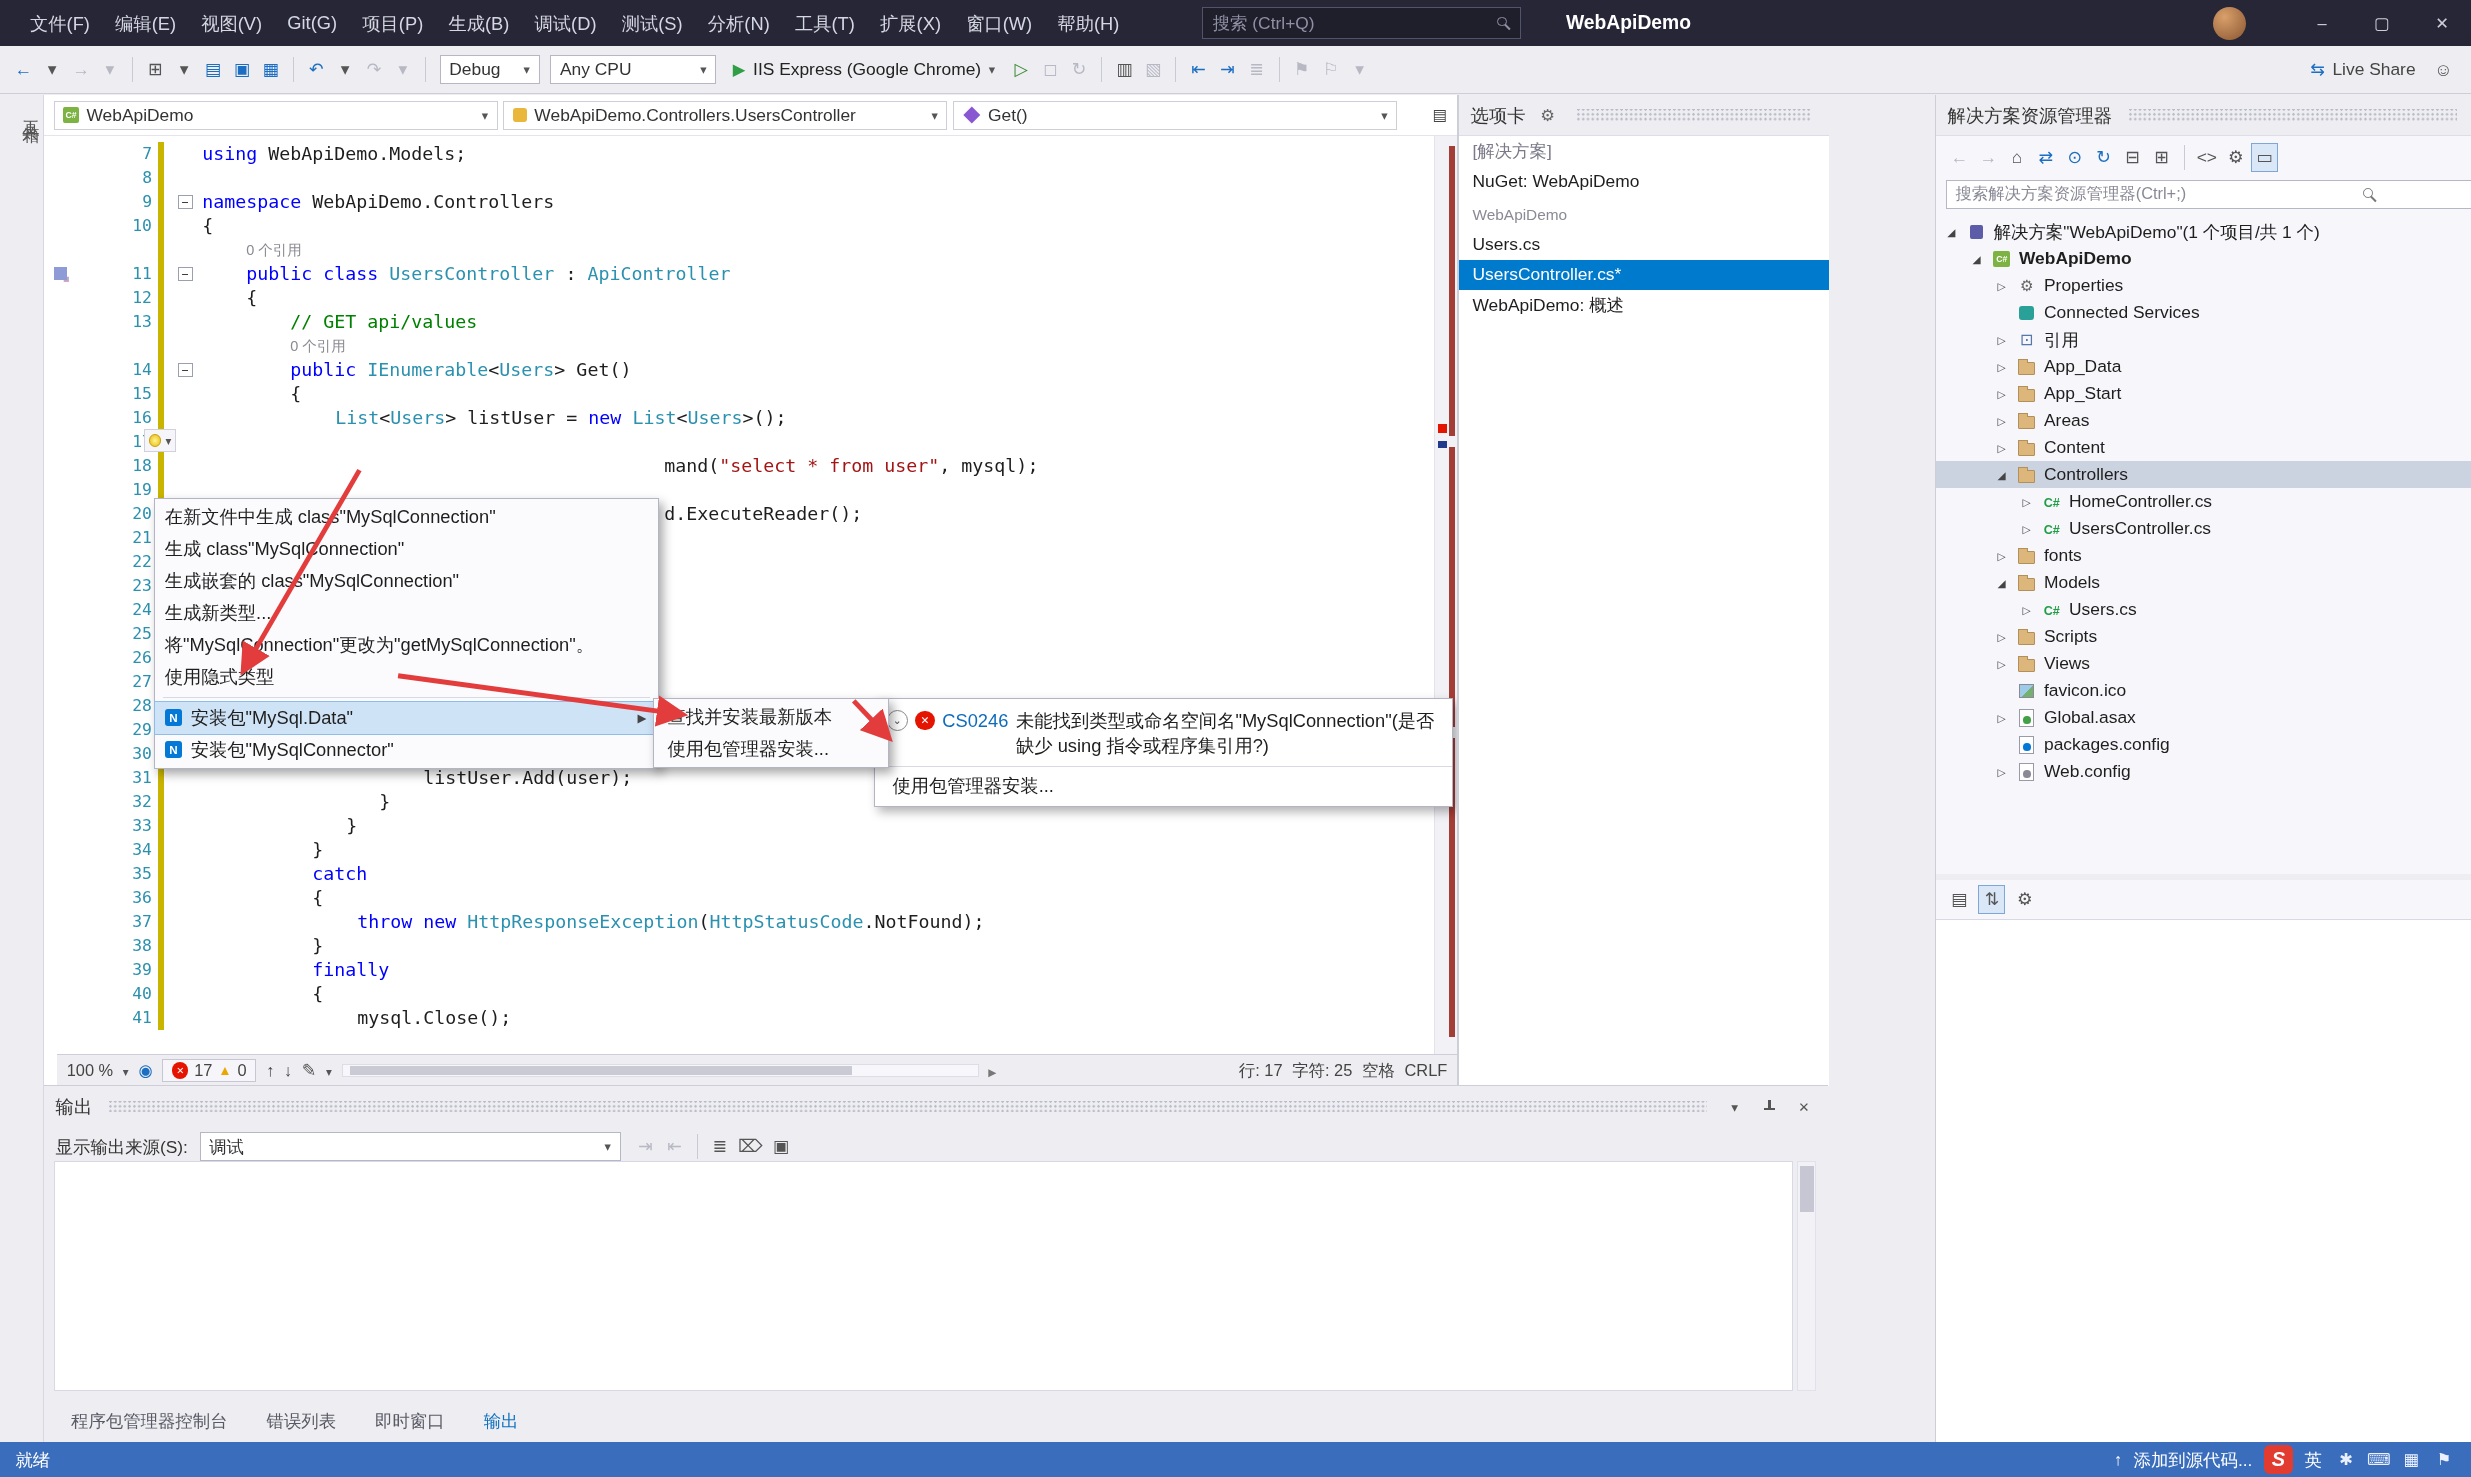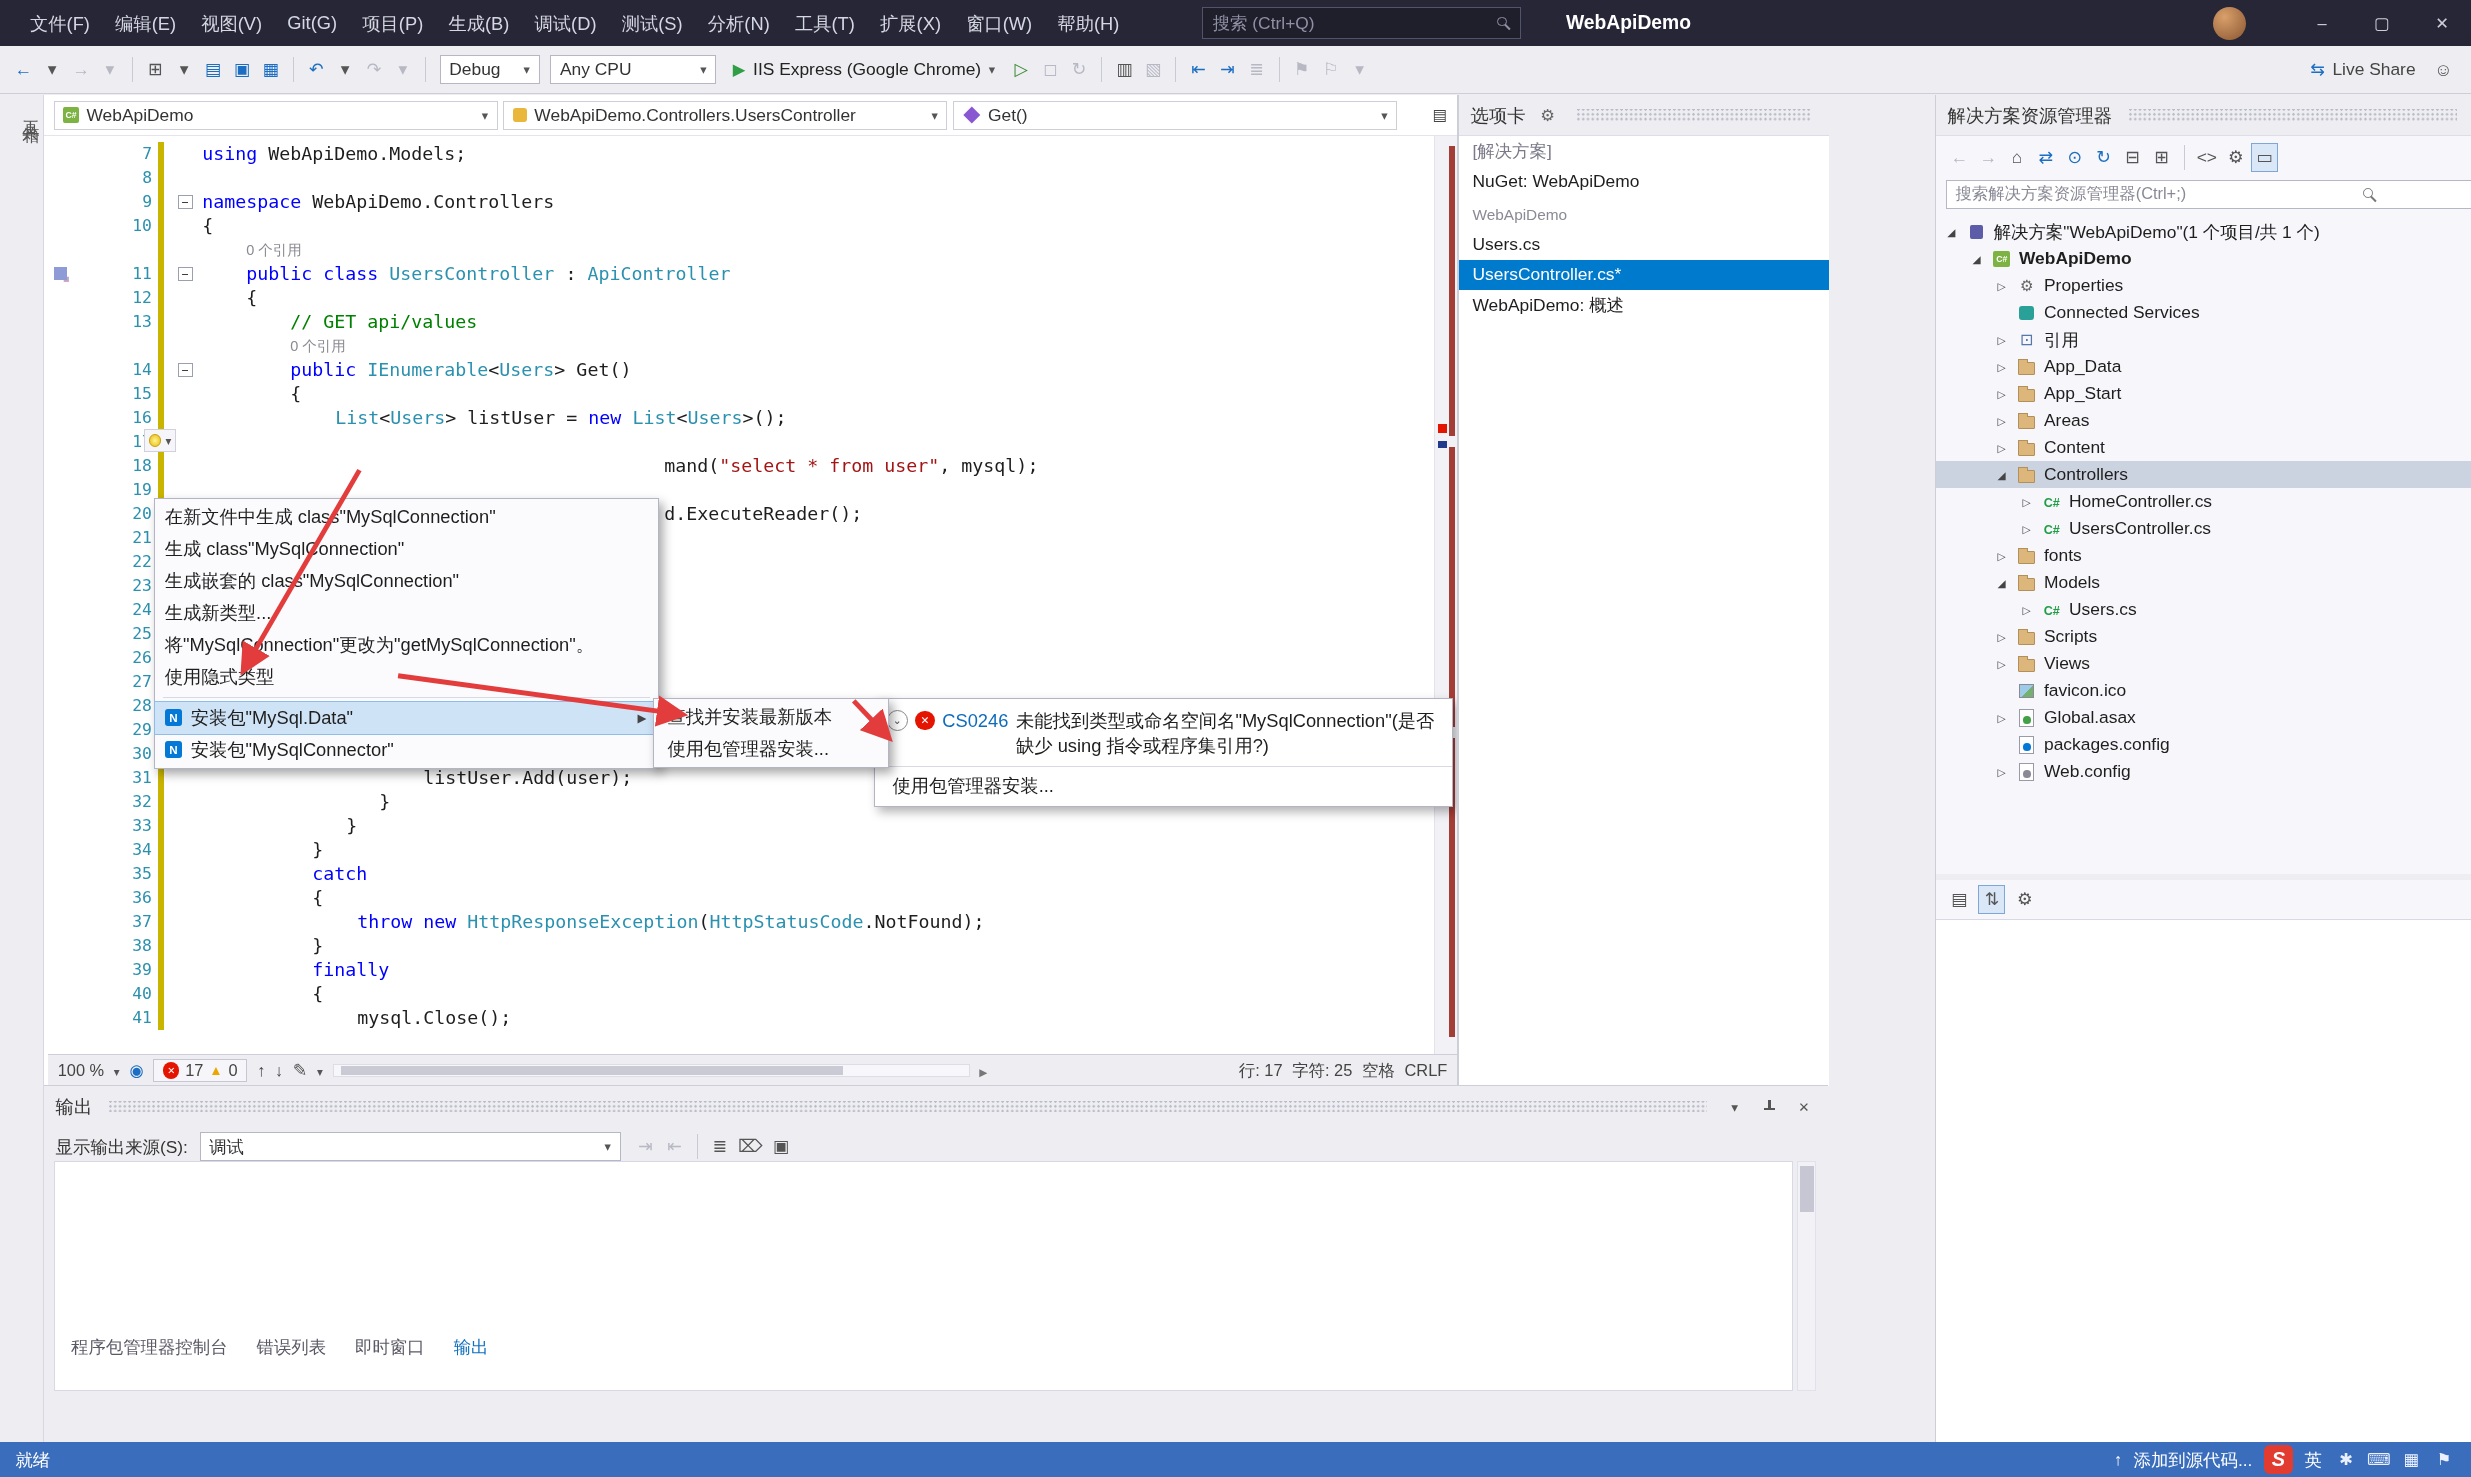--- a/index.html
+++ b/index.html
@@ -64,21 +64,21 @@
   .seg-kw{color:#0000ff}.seg-ty{color:#2b91af}.seg-st{color:#a31515}.seg-cm{color:#008000}.seg-pl{color:#1e1e1e}
   .seg-er{color:#1e1e1e;text-decoration:underline;text-decoration-style:wavy;text-decoration-color:#e51400;text-decoration-thickness:1.4px;text-underline-offset:3.9px}
 
   .bulb{position:absolute;left:100px;top:293px;height:23px;display:flex;align-items:center;gap:3.9px;background:#f6f6fa;border:1px solid #d0d1dc;padding:0 3.9px;z-index:30}
   .bulbball{width:12.6px;height:12.6px;border-radius:50%;background:radial-gradient(#fff48f,#e8b90c);border:1px solid #c9a20b}
   .bulbdd{color:#555;font-size:11.6px}.bulbdd::after{content:"▾"}
 
   #vscroll{position:absolute;right:0;top:0;bottom:0;width:23px;background:#f1f1f6;border-left:1px solid #e2e2ea}
   .vmark{position:absolute;display:block}
 
-  #edstatus{position:absolute;left:4px;bottom:0;right:0;height:32px;background:#eeeef2;border-top:1px solid #cdced8;display:flex;align-items:center;gap:9.7px;padding:0 9.7px;font-size:16.4px;color:#444;white-space:nowrap}
+  #edstatus{position:absolute;left:13px;bottom:0;right:0;height:32px;background:#eeeef2;border-top:1px solid #cdced8;display:flex;align-items:center;gap:9.7px;padding:0 9.7px;font-size:16.4px;color:#444;white-space:nowrap}
   .zoomdd::after{content:"▾";font-size:11.6px;color:#555}
   .edblue::after{content:"◉";color:#1b6ec2}
   .errbox{border:1px solid #c6c7d2;background:#f6f6fa;display:flex;align-items:center;gap:5.8px;padding:0 8.7px;height:23px}
   .ed-err{width:16.4px;height:16.4px;border-radius:50%;background:#e51400;color:#fff;font-size:9.7px;display:flex;align-items:center;justify-content:center}
   .ed-err::after{content:"✕"}
   .ed-warn{color:#e9a700;font-size:13.5px}.ed-warn::after{content:"▲"}
   .ed-up::after{content:"↑"} .ed-down::after{content:"↓"}
   .ed-pen::after{content:"✎";color:#555;font-size:17.4px}
   .hsb{width:637px;height:12.6px;background:#f7f7fb;border:1px solid #dcdde6;position:relative}
   .hsbthumb{position:absolute;left:7.7px;width:502px;top:1px;height:8.7px;background:#c9cad4}
@@ -120,21 +120,21 @@
   .titem.group{color:#8a8a96;font-size:15.4px;margin-top:3.9px}
   .titem.selected{background:#007acc;color:#fff}
 
   
   #output{position:absolute;left:44px;top:1085px;width:1784px;height:314px;background:#eeeef2;border-top:1px solid #cdced8}
   #outctl{height:39px;display:flex;align-items:center;gap:7.7px;padding:0 11.6px;font-size:17.4px;color:#333;white-space:nowrap}
   #outcombo{width:421px}
   #outbody{position:absolute;left:9.7px;right:35px;top:75px;bottom:7.7px;background:#fff;border:1px solid #d8d9e4}
   #outsb{position:absolute;right:11.6px;top:75px;bottom:7.7px;width:19.3px;background:#f1f1f6;border:1px solid #e0e1ea}
   #outsb::before{content:"";position:absolute;left:1.9px;right:1.9px;top:3.9px;height:46px;background:#c6c7d2}
-  #bottomtabs{position:absolute;left:44px;top:1325px;width:1784px;height:43px;display:flex;align-items:center;gap:2px;padding:0 13.5px;font-size:17.4px;color:#5a5a66;white-space:nowrap}
+  #bottomtabs{position:absolute;left:44px;top:1399px;width:1784px;height:43px;display:flex;align-items:center;gap:12px;padding:0 13.5px;font-size:17.4px;color:#5a5a66;white-space:nowrap}
   .btab{padding:5.8px 13.5px}
   .btab.active{color:#0e70c0}
 
   
   #rightcol{position:absolute;left:1935px;top:95px;width:643px;height:1348px;background:#eeeef2;border-left:1px solid #cdced8}
   #sepanel{position:absolute;left:0;top:0;width:100%;height:779px;display:flex;flex-direction:column;background:#f6f6fb}
   #setoolbar{height:42px;display:flex;align-items:center;gap:1.9px;padding:0 9.7px;background:#f6f6fb}
   #sesearch{height:29px;margin:1.9px 9.7px 7.7px;background:#fff;border:1px solid #b6b7c4;display:flex;align-items:center;gap:7.7px;padding:0 8.7px;font-size:16.4px;color:#8a8a96;white-space:nowrap}
   #sesearch .icon-mag{margin-left:auto;color:#777}
   #setree{flex:1;overflow:hidden;padding-top:1.9px}

